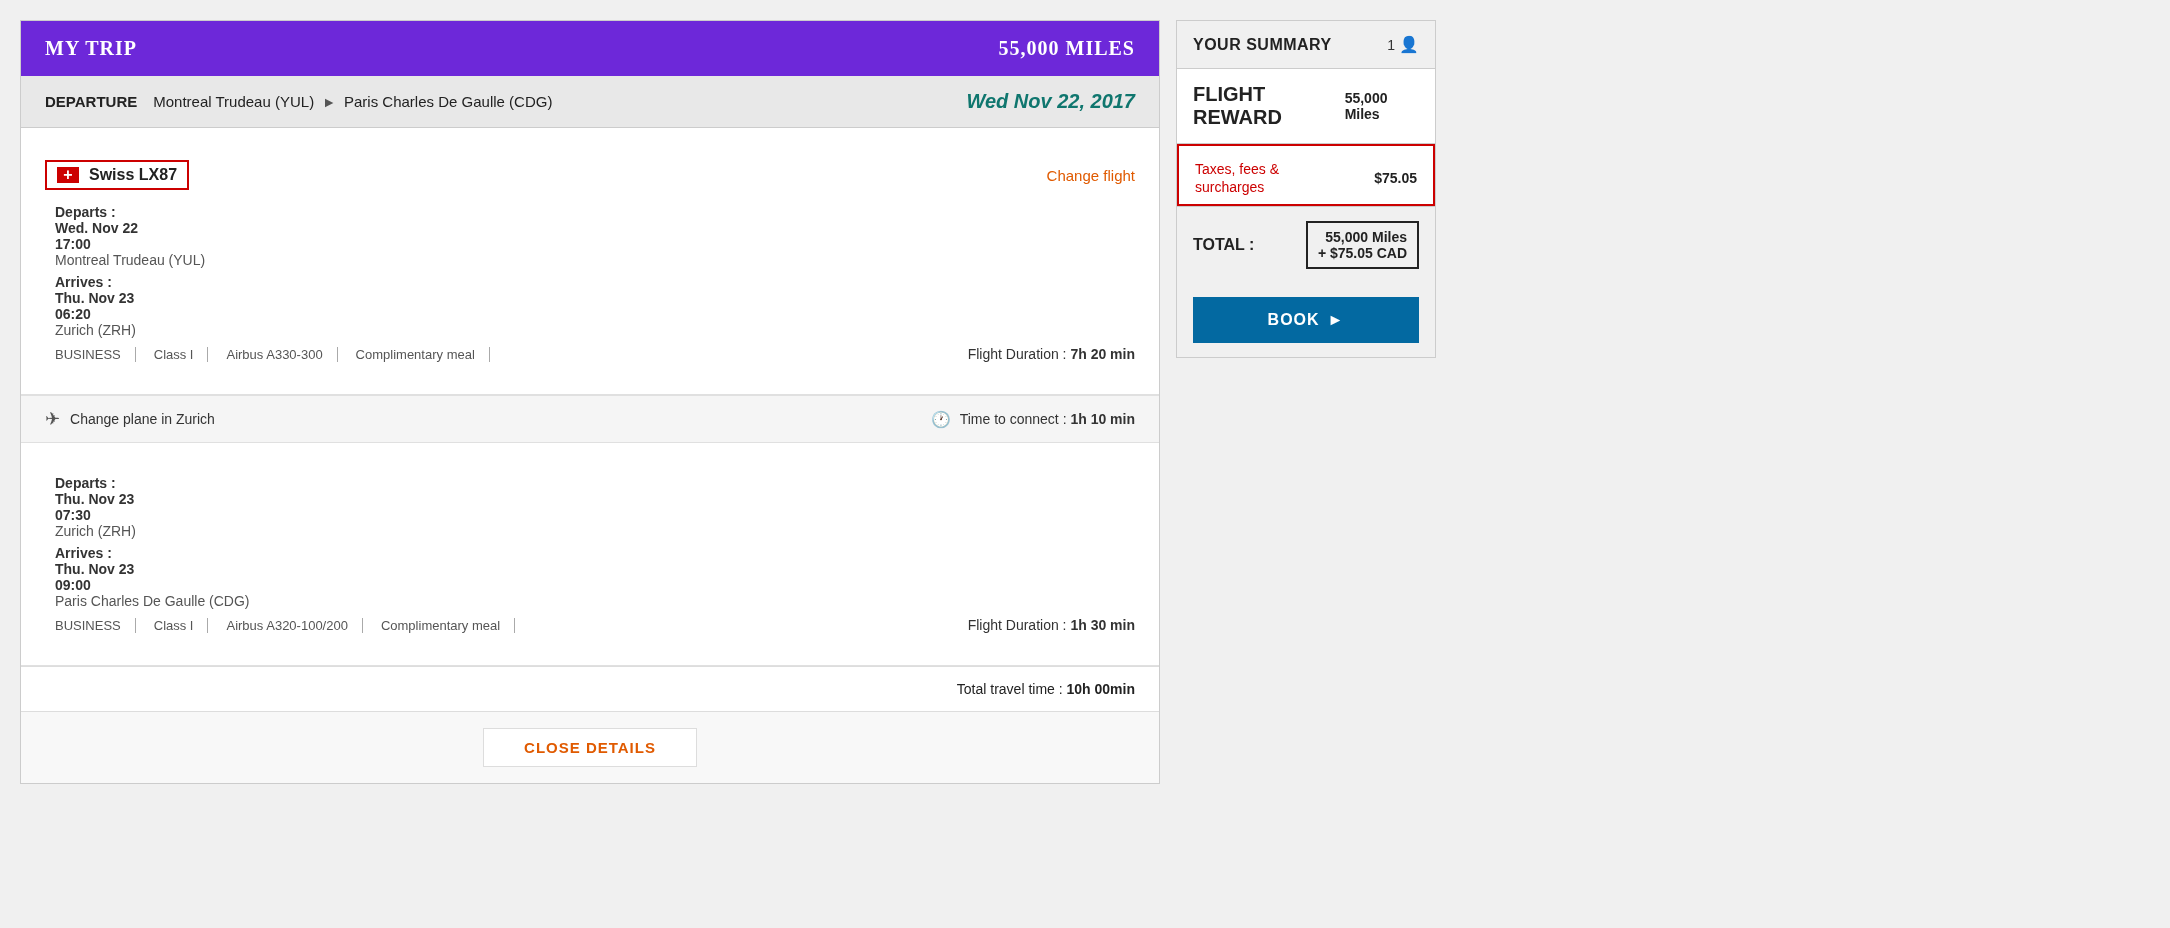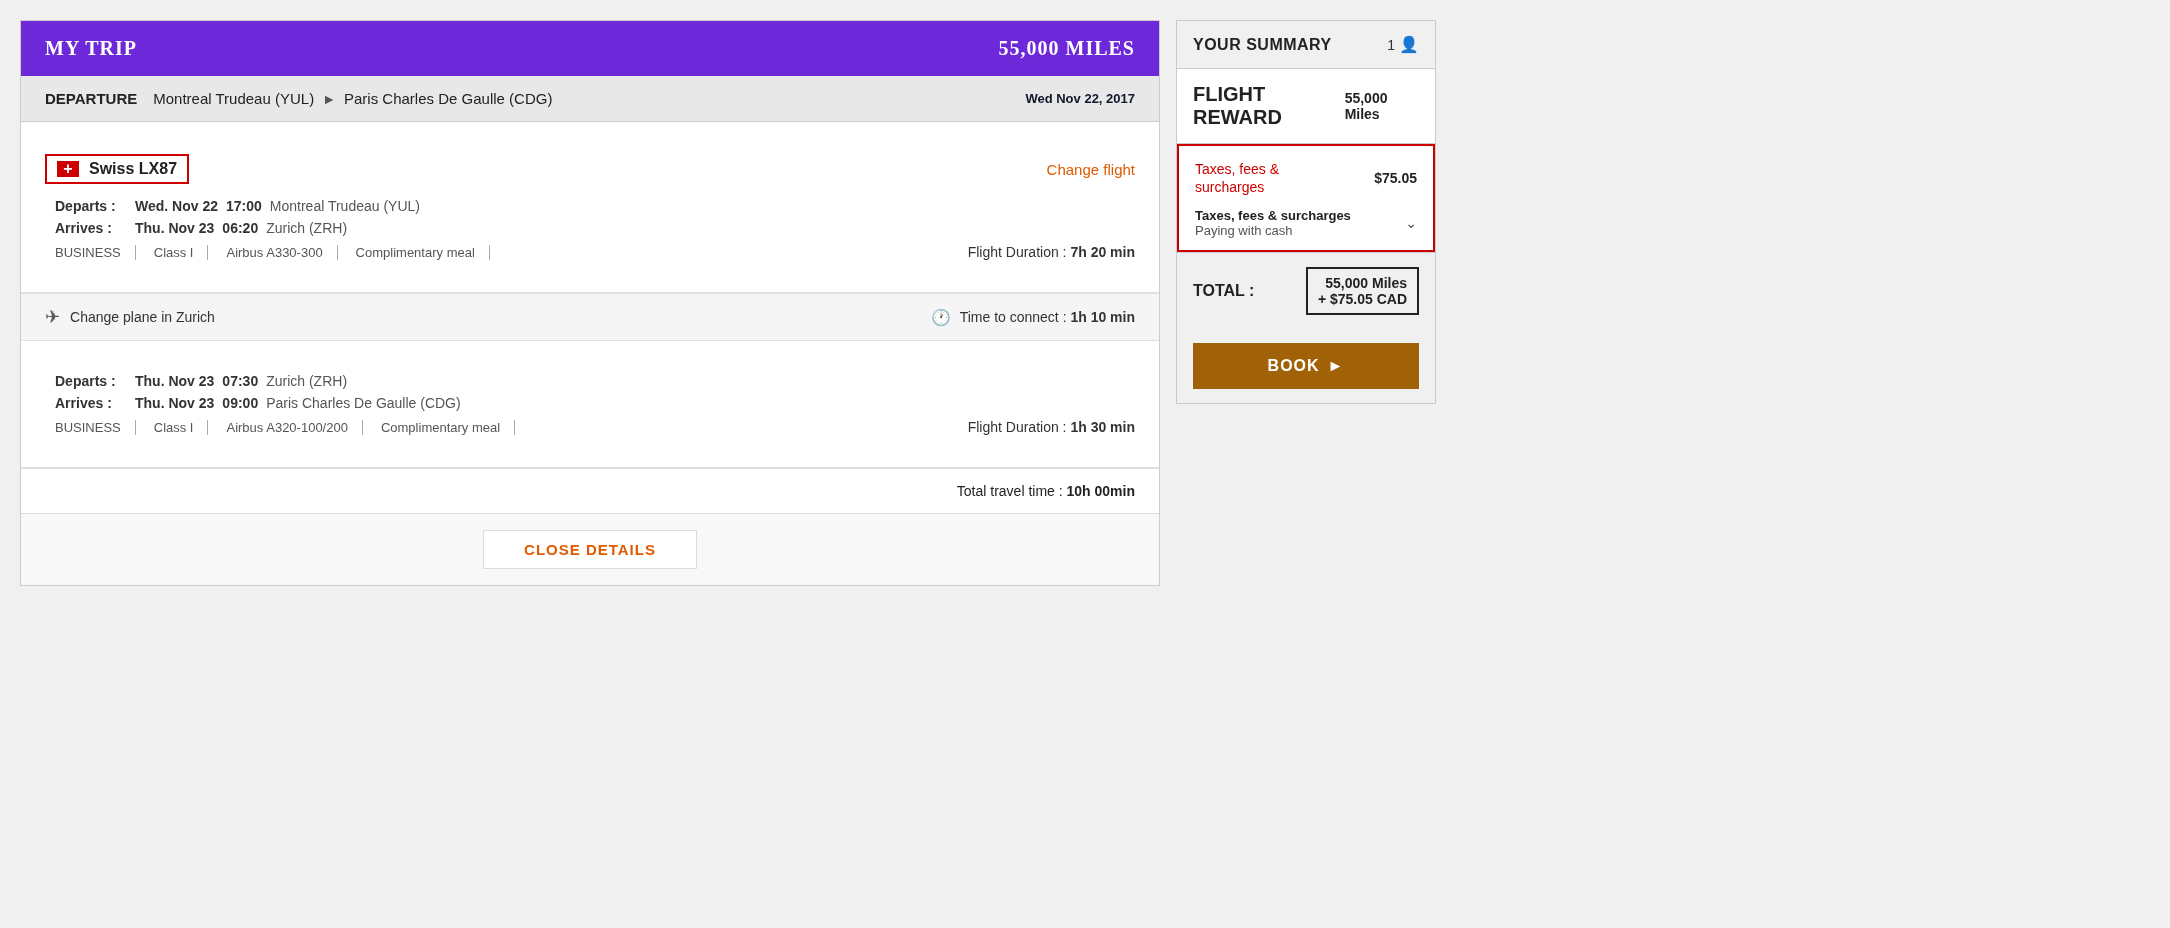--- a/index.html
+++ b/index.html
@@ -61,22 +61,23 @@
       font-size: 15px;
       color: #222;
     }
     .arrow-icon {
       color: #555;
       font-size: 14px;
     }
     .departure-date {
       margin-left: auto;
       font-weight: bold;
-      font-size: 13px;
-      color: #0f172a;
+      font-size: 20px;
+      color: #0f766e;
+      font-style: italic;
     }
 
     
     .flight-section {
       padding: 32px 24px;
       border-bottom: 1px solid #e0e0e0;
     }
 
     .flight-header-row {
       display: flex;
@@ -121,20 +122,21 @@
 
     .flight-details {
       padding-left: 10px;
     }
     .flight-detail-row {
       display: flex;
       align-items: baseline;
       margin-bottom: 6px;
       font-size: 14px;
       color: #333;
+      flex-direction: column;
     }
     .detail-label {
       font-weight: bold;
       min-width: 80px;
     }
     .detail-time {
       font-weight: bold;
       margin-right: 8px;
     }
     .detail-place {
@@ -351,21 +353,21 @@
       font-weight: bold;
       color: #222;
     }
     .total-cash {
       font-size: 14px;
       font-weight: bold;
       color: #222;
     }
 
     .book-btn {
-      background: #a16207;
+      background: #0369a1;
       color: #fff;
       border: none;
       width: calc(100% - 32px);
       margin: 14px 16px;
       padding: 14px;
       font-size: 16px;
       font-weight: bold;
       letter-spacing: 1px;
       cursor: pointer;
       display: flex;
@@ -493,28 +495,20 @@
   <div class="summary-reward-row">
     <span class="reward-label">FLIGHT REWARD</span>
     <span class="reward-value">55,000 Miles</span>
   </div>
 
   <div class="taxes-section">
     <div class="taxes-row">
       <span class="taxes-label">Taxes, fees &amp;<br>surcharges</span>
       <span class="taxes-value">$75.05</span>
     </div>
-    <div class="taxes-sub-row">
-      <span class="taxes-sub-label">
-        <strong style="font-size:13px;color:#222;font-weight:bold;">Taxes, fees &amp;
-surcharges</strong><br>
-        <span>Paying with cash</span>
-      </span>
-      <span class="chevron-down">⌄</span>
-    </div>
   </div>
 
   <div class="total-section">
     <div class="total-row">
       <span class="total-label">TOTAL :</span>
       <div class="total-value-box">
         <div class="total-miles">55,000  Miles</div>
         <div class="total-cash">+ $75.05 CAD</div>
       </div>
     </div>

